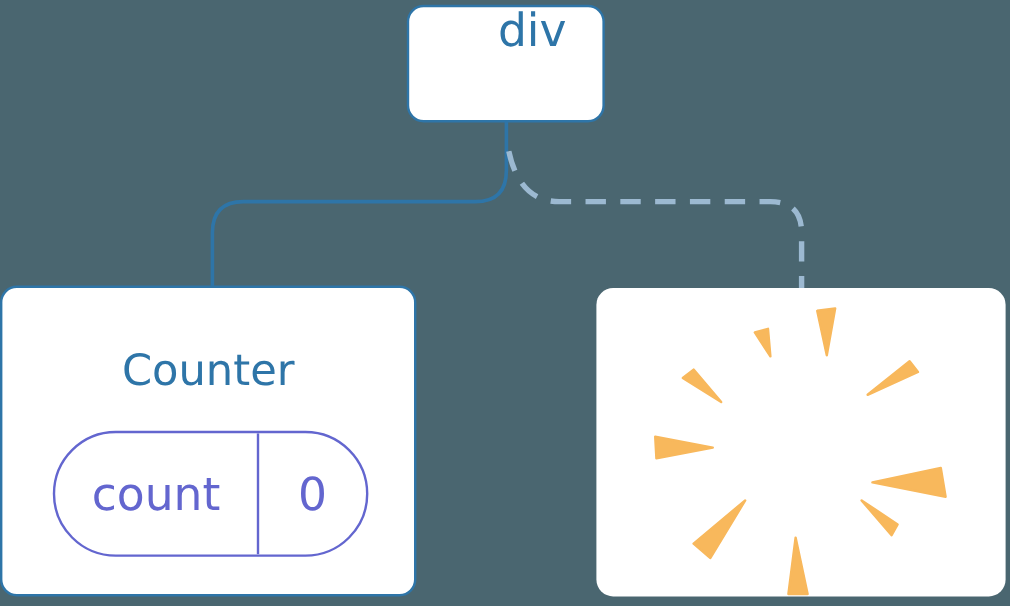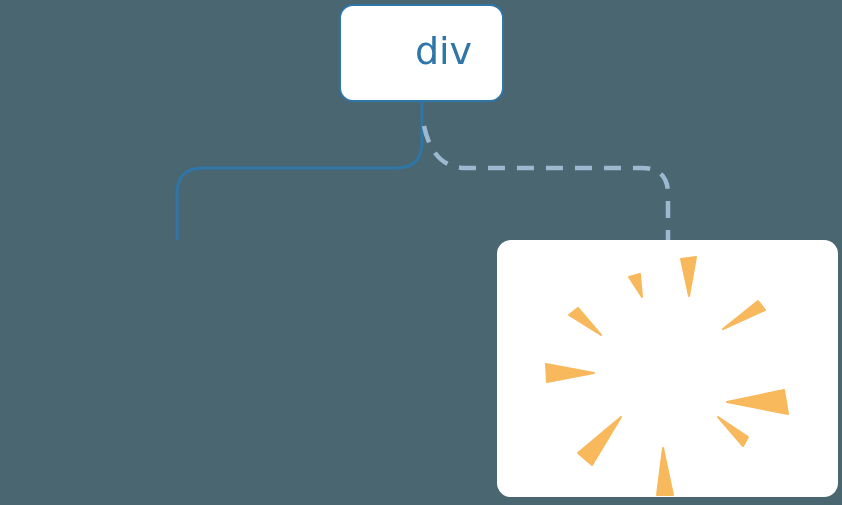--- a/index.html
+++ b/index.html
@@ -39,21 +39,21 @@
     border-radius: 14px;
     box-sizing: border-box;
   }
   .card.bordered {
     border: 2.5px solid var(--accent-blue, #2E75A8);
   }
   .node-div {
     left: 339px; top: 4px;
     width: 165px; height: 98px;
     display: flex;
-    align-items: center;
+    align-items: flex-start;
     justify-content: center;
     padding-left: 44px;
   }
   .node-div .node-label {
     color: var(--accent-blue, #2E75A8);
     font-size: 38px;
     line-height: 1;
     padding-bottom: 4px;
   }
   .node-counter {
@@ -115,20 +115,27 @@
 
   <svg class="connectors" viewBox="0 0 842 505" xmlns="http://www.w3.org/2000/svg">
     <path class="edge-solid" d="M 422 101 L 422 142 Q 422 168 396 168 L 203 168 Q 177 168 177 194 L 177 240"></path>
     <path class="edge-dashed" d="M 424 126 Q 433 168 466 168 L 642 168 Q 668 168 668 194 L 668 242"></path>
   </svg>
 
   <div class="card bordered node-div">
     <span class="node-label">div</span>
   </div>
 
+  <div class="card bordered node-counter">
+    <div class="counter-title">Counter</div>
+    <div class="state-pill">
+      <div class="state-key-cell">count</div>
+      <div class="state-value-cell">0</div>
+    </div>
+  </div>
 
   <div class="card node-removed">
     <svg class="poof" viewBox="0 0 341 257" xmlns="http://www.w3.org/2000/svg">
       <g>
         <polygon points="184,19 199,17 192,56"></polygon>
         <polygon points="132,37 143,34 145,57"></polygon>
         <polygon points="72,75 81,68 104,95"></polygon>
         <polygon points="49,124 50,142 97,133"></polygon>
         <polygon points="124,177 95,225 81,213"></polygon>
         <polygon points="166,208 160,255 176,255"></polygon>

